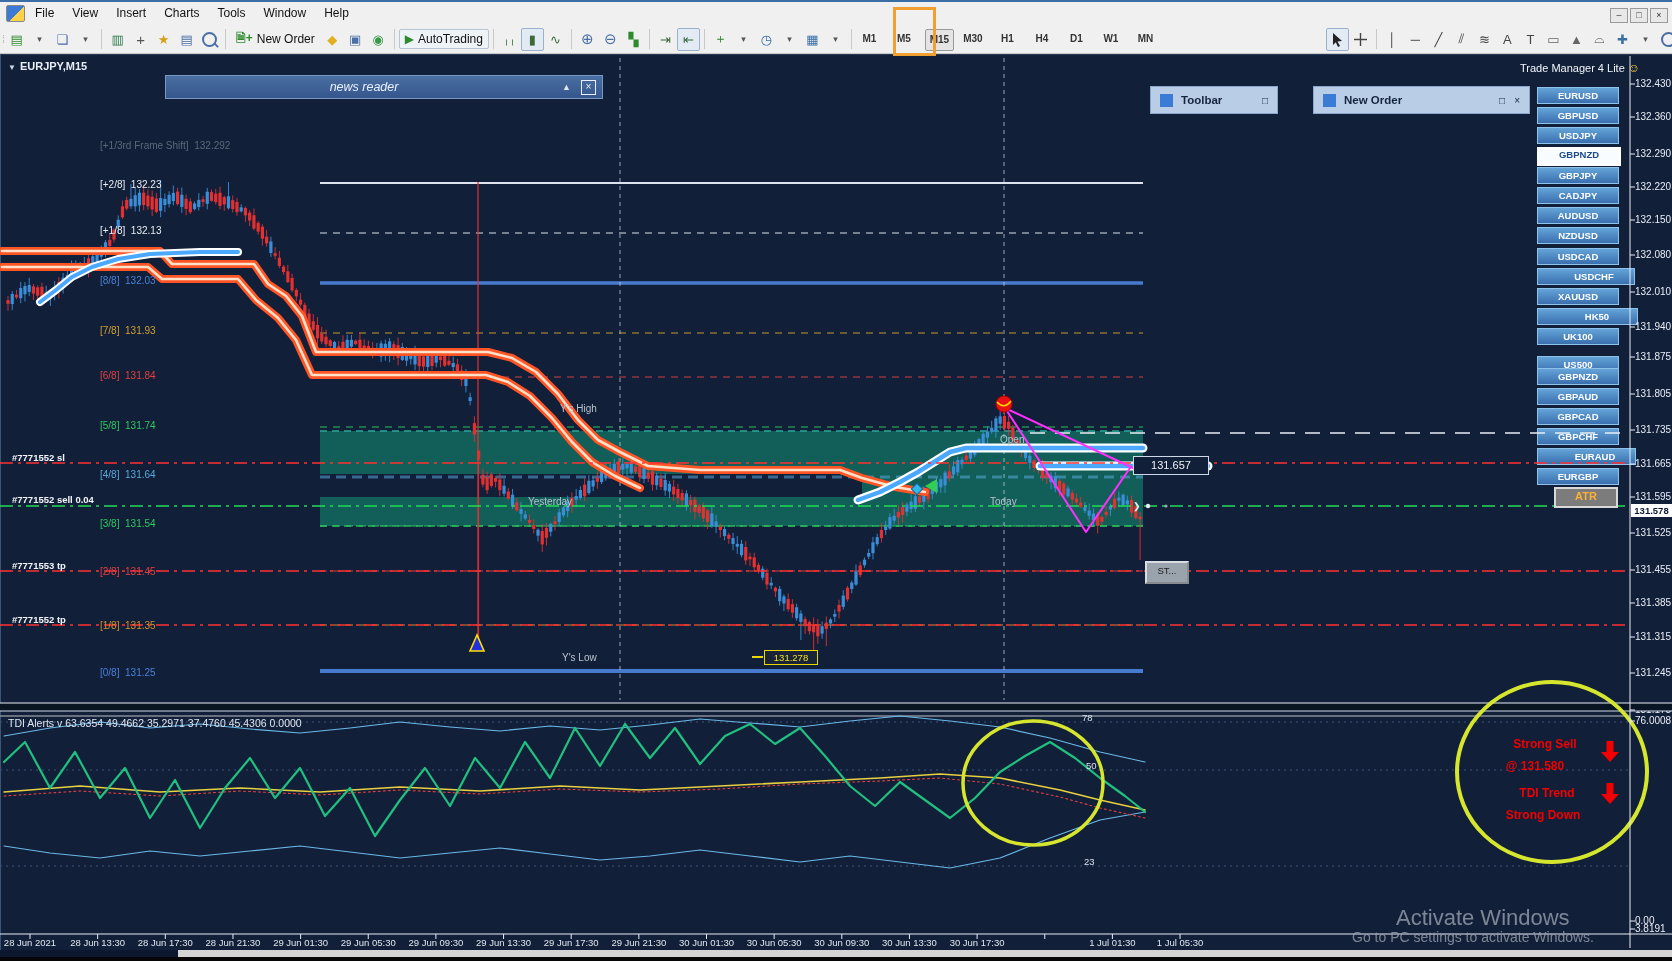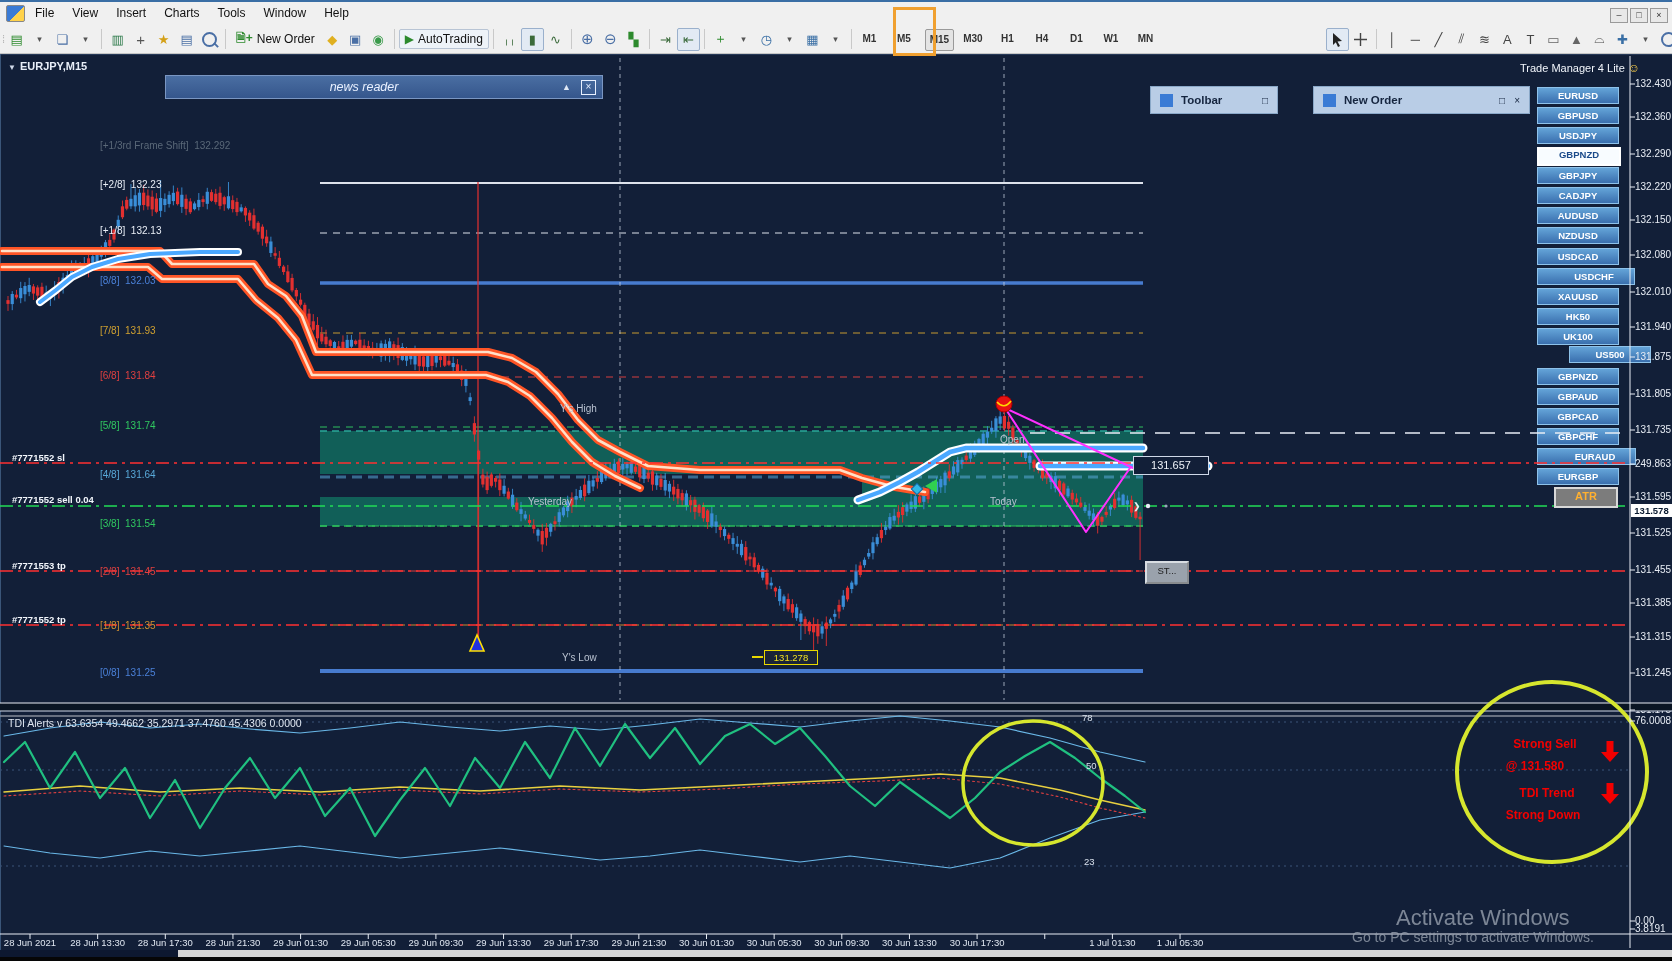--- a/index.html
+++ b/index.html
@@ -871,41 +871,41 @@
     <div class="abs sym-btn" style="top: 107.07px;">GBPUSD</div>
     <div class="abs sym-btn" style="top: 127.14px;">USDJPY</div>
     <div class="abs sym-btn selected" style="top: 147.21px;">GBPNZD</div>
     <div class="abs sym-btn" style="top: 167.28px;">GBPJPY</div>
     <div class="abs sym-btn" style="top: 187.35px;">CADJPY</div>
     <div class="abs sym-btn" style="top: 207.42px;">AUDUSD</div>
     <div class="abs sym-btn" style="top: 227.49px;">NZDUSD</div>
     <div class="abs sym-btn" style="top: 247.56px;">USDCAD</div>
     <div class="abs sym-btn" style="top: 267.63px; padding-left: 16px;">USDCHF</div>
     <div class="abs sym-btn" style="top: 287.7px;">XAUUSD</div>
-    <div class="abs sym-btn" style="top: 307.77px;">HK50</div>
+    <div class="abs sym-btn" style="top: 307.77px; padding-left: 19px;">HK50</div>
     <div class="abs sym-btn" style="top: 327.84px;">UK100</div>
-    <div class="abs sym-btn" style="top: 346px; margin-left: 32px;">US500</div>
+    <div class="abs sym-btn" style="top: 356px;">US500</div>
     <div class="abs sym-btn" style="top: 367.98px;">GBPNZD</div>
     <div class="abs sym-btn" style="top: 388.05px;">GBPAUD</div>
     <div class="abs sym-btn" style="top: 408.12px;">GBPCAD</div>
     <div class="abs sym-btn" style="top: 428.19px;">GBPCHF</div>
     <div class="abs sym-btn" style="top: 448.26px; padding-left: 17px;">EURAUD</div>
     <div class="abs sym-btn" style="top: 468.33px;">EURGBP</div>
     <div class="abs price-lbl" style="top: 78px;">132.430</div>
     <div class="abs price-lbl" style="top: 111px;">132.360</div>
     <div class="abs price-lbl" style="top: 148px;">132.290</div>
     <div class="abs price-lbl" style="top: 181px;">132.220</div>
     <div class="abs price-lbl" style="top: 214px;">132.150</div>
     <div class="abs price-lbl" style="top: 249px;">132.080</div>
     <div class="abs price-lbl" style="top: 286px;">132.010</div>
     <div class="abs price-lbl" style="top: 321px;">131.940</div>
     <div class="abs price-lbl" style="top: 351px;">131.875</div>
     <div class="abs price-lbl" style="top: 388px;">131.805</div>
     <div class="abs price-lbl" style="top: 424px;">131.735</div>
-    <div class="abs price-lbl" style="top: 458px;">249.863</div>
+    <div class="abs price-lbl" style="top: 458px;">131.665</div>
     <div class="abs price-lbl" style="top: 491px;">131.595</div>
     <div class="abs price-lbl" style="top: 527px;">131.525</div>
     <div class="abs price-lbl" style="top: 564px;">131.455</div>
     <div class="abs price-lbl" style="top: 597px;">131.385</div>
     <div class="abs price-lbl" style="top: 631px;">131.315</div>
     <div class="abs price-lbl" style="top: 667px;">131.245</div>
     <div class="abs price-lbl" style="top: 704px;">131.175</div>
     <div class="abs price-lbl" style="top: 715px;">76.0008</div>
     <div class="abs price-lbl" style="top: 915px;">0.00</div>
     <div class="abs price-lbl" style="top: 923px;">3.8191</div>

